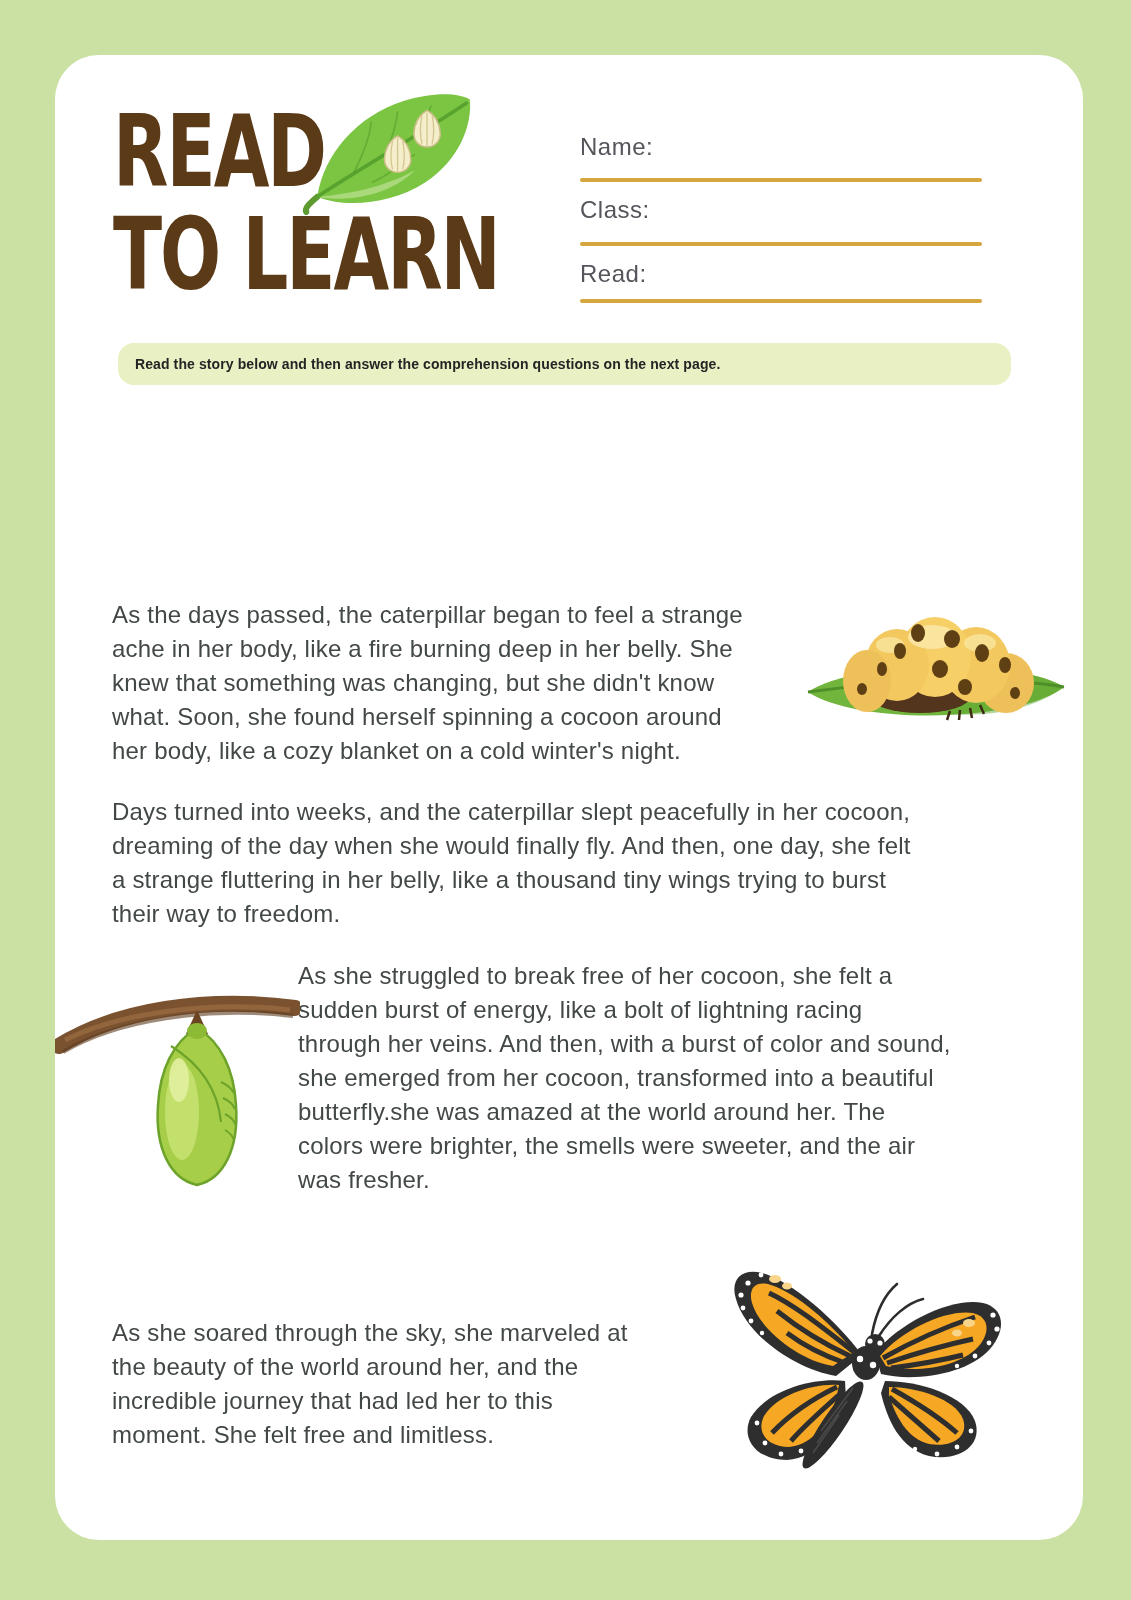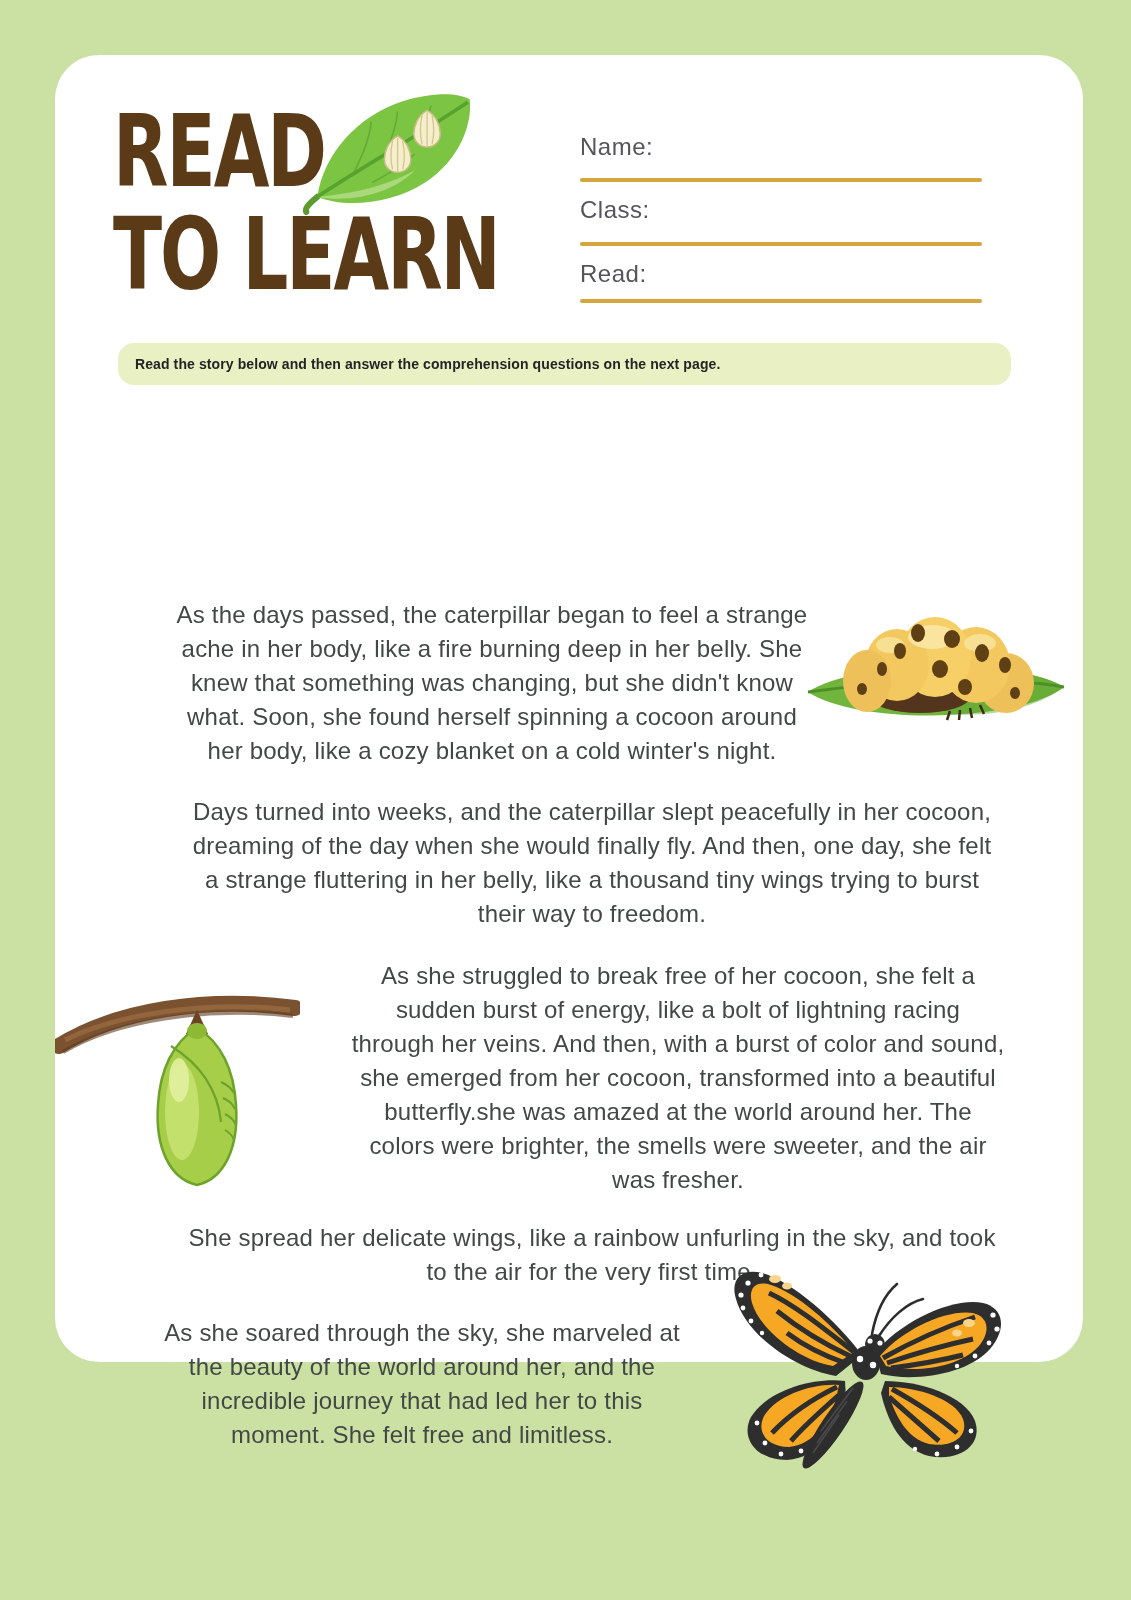--- a/index.html
+++ b/index.html
@@ -4,22 +4,22 @@
 <style>
   html,body{margin:0;padding:0;}
   body{
     width:1131px;height:1600px;
     background:#cbe0a3;
     position:relative;
     overflow:hidden;
     font-family:"Liberation Sans", sans-serif;
   }
   .page{
-    position:absolute;left:55px;top:55px;width:1028px;height:1307px;
-    background:#ffffff;border-radius:44px;text-align:center;
+    position:absolute;left:55px;top:55px;width:1028px;height:1485px;
+    background:#ffffff;border-radius:44px;
   }
   
   .logo-line{
     position:absolute;left:58px;
     font-family:"DejaVu Sans", sans-serif;
     font-weight:700;font-size:72px;letter-spacing:-2px;
     color:#5b3a18;white-space:nowrap;
     transform:scaleY(1.38);transform-origin:0 0;line-height:1.15;
   }
   .logo-line1{top:40px;}
@@ -105,22 +105,20 @@
 dreaming of the day when she would finally fly. And then, one day, she felt
 a strange fluttering in her belly, like a thousand tiny wings trying to burst
 their way to freedom.</div>
     <div class="para p4">As she struggled to break free of her cocoon, she felt a
 sudden burst of energy, like a bolt of lightning racing
 through her veins. And then, with a burst of color and sound,
 she emerged from her cocoon, transformed into a beautiful
 butterfly.she was amazed at the world around her. The
 colors were brighter, the smells were sweeter, and the air
 was fresher.</div>
-    <div class="para p5">She spread her delicate wings, like a rainbow unfurling in the sky, and took
-to the air for the very first time.</div>
     <div class="para p6">As she soared through the sky, she marveled at
 the beauty of the world around her, and the
 incredible journey that had led her to this
 moment. She felt free and limitless.</div>
 
     <svg class="ill-caterpillar" viewBox="0 0 272 155" aria-hidden="true">
       <path d="M8,97 C52,66 216,62 264,92 C222,126 62,132 8,97 Z" fill="#71b53c"></path>
       <path d="M140,76 C195,72 242,78 264,92 C232,116 185,122 148,119 Z" fill="#5da32f" opacity="0.45"></path>
       <path d="M8,97 C92,85 202,81 264,92" stroke="#4e8f28" stroke-width="3" fill="none"></path>
       <ellipse cx="120" cy="102" rx="50" ry="16" fill="#53341d"></ellipse>

